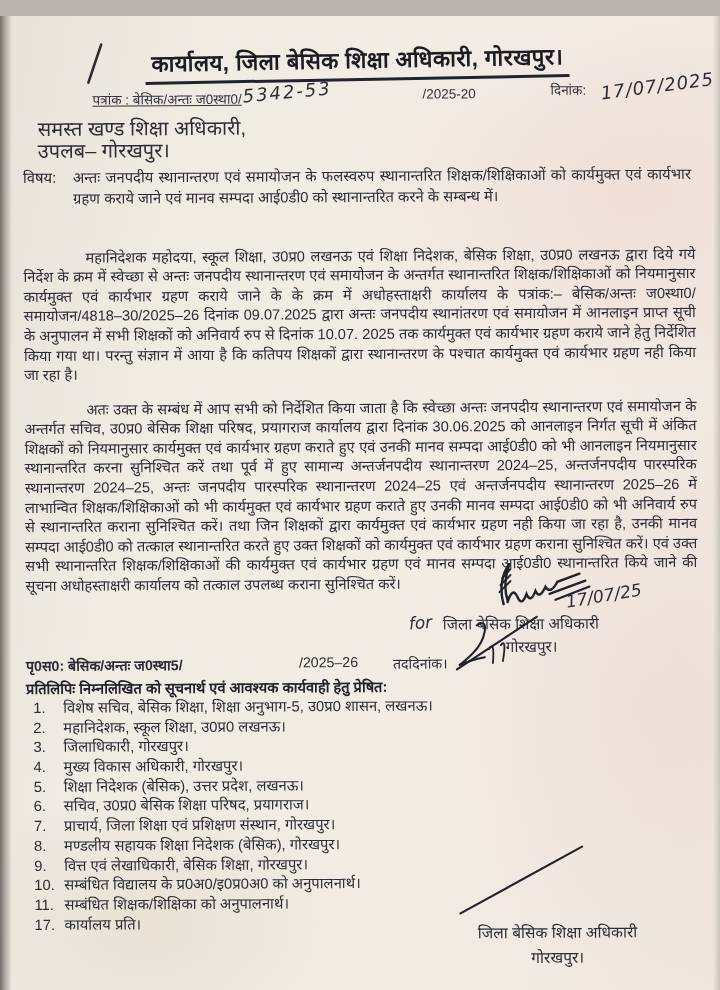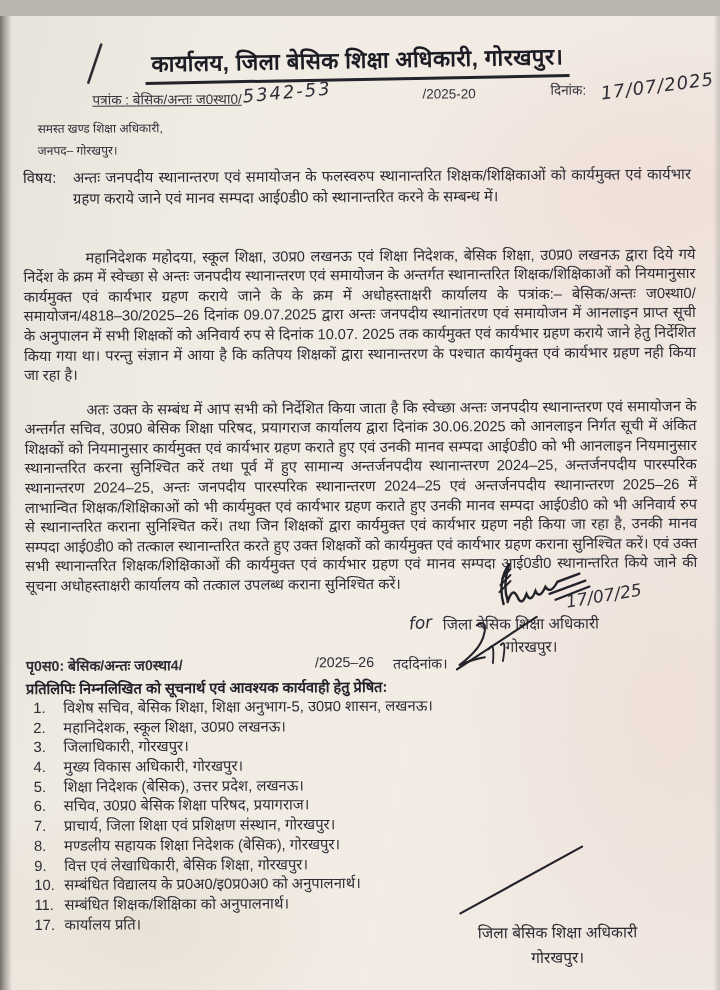--- a/index.html
+++ b/index.html
@@ -38,42 +38,42 @@
   .hand{
     font-family:"DejaVu Sans",sans-serif;font-style:italic;
     color:#2e2e36;
   }
   .ref-label{position:absolute;left:0;top:2px;text-decoration:underline;}
   .ref-num{left:150px;top:-6px;font-size:18px;transform:rotate(-5deg);letter-spacing:2px;}
   .ref-year{position:absolute;left:330px;top:0;}
   .ref-datelabel{position:absolute;left:458px;top:-5px;}
   .ref-dateval{left:508px;top:-10px;font-size:18px;transform:rotate(-7deg);letter-spacing:1px;}
 
-  .addressee{position:absolute;left:40px;top:100px;font-size:12px;line-height:22px;color:#2d2d35;}
+  .addressee{position:absolute;left:40px;top:100px;font-size:20px;line-height:22px;color:#2d2d35;}
 
   .subject{position:absolute;left:25px;top:150px;width:668px;display:flex;font-size:14.8px;line-height:21px;}
   .subject-label{font-weight:normal;flex:0 0 44px;color:#1f1f27;}
   .subject-text{flex:1;text-align:justify;padding-left:6px;}
 
   .para{position:absolute;left:25px;width:672px;font-size:14.6px;line-height:19.6px;
     text-align:justify;text-indent:62px;color:#2c2c34;}
   .para1{top:216px;}
   .para2{top:368px;}
 
   .sig-block{position:absolute;left:380px;top:545px;width:330px;}
   .sig-svg{position:absolute;left:95px;top:0;}
   .sig-date{position:absolute;left:185px;top:26px;font-size:17px;transform:rotate(-9deg);}
   .sig-for{position:absolute;left:28px;top:52px;font-size:17px;transform:rotate(-4deg);}
   .sig-office{position:absolute;left:62px;top:53px;font-size:15.2px;color:#2c2c34;}
   .sig-scribble{position:absolute;left:68px;top:55px;}
   .sig-city{position:absolute;left:125px;top:76px;font-size:15.2px;color:#2c2c34;}
 
   .endors{position:absolute;left:25px;top:638px;width:668px;font-size:14.2px;color:#2c2c34;}
   .endors .pusa{font-weight:bold;}
-  .endors-year{position:absolute;left:289px;top:0;}
+  .endors-year{position:absolute;left:273px;top:0;}
   .endors-date{position:absolute;left:367px;top:0;}
 
   .copyhead{position:absolute;left:25px;top:660px;font-size:14.6px;font-weight:bold;color:#22222a;}
 
   .copylist{position:absolute;left:32px;top:681px;width:640px;font-size:14.8px;color:#2c2c34;}
   .copyrow{display:flex;height:19.7px;line-height:19.7px;}
   .copynum{flex:0 0 30px;}
   .copytext{flex:1;}
 
   .footer-sig{position:absolute;left:420px;top:905px;width:270px;text-align:center;
@@ -105,21 +105,21 @@
     <div class="refline">
       <span class="ref-label">पत्रांक : बेसिक/अन्तः ज0स्था0/</span>
       <span class="hand ref-num">5342-53</span>
       <span class="ref-year">/2025-20</span>
       <span class="ref-datelabel">दिनांक:</span>
       <span class="hand ref-dateval">17/07/2025</span>
     </div>
 
     <div class="addressee">
       <div>समस्त खण्ड शिक्षा अधिकारी,</div>
-      <div>जनपद– गोरखपुर।</div>
+      <div>उपलब– गोरखपुर।</div>
     </div>
 
     <div class="subject">
       <span class="subject-label">विषय:</span>
       <span class="subject-text">अन्तः जनपदीय स्थानान्तरण एवं समायोजन के फलस्वरुप स्थानान्तरित शिक्षक/शिक्षिकाओं को कार्यमुक्त एवं कार्यभार ग्रहण कराये जाने एवं मानव सम्पदा आई0डी0 को स्थानान्तरित करने के सम्बन्ध में।</span>
     </div>
 
     <p class="para para1">महानिदेशक महोदया, स्कूल शिक्षा, उ0प्र0 लखनऊ एवं शिक्षा निदेशक, बेसिक शिक्षा, उ0प्र0 लखनऊ द्वारा दिये गये निर्देश के क्रम में स्वेच्छा से अन्तः जनपदीय स्थानान्तरण एवं समायोजन के अन्तर्गत स्थानान्तरित शिक्षक/शिक्षिकाओं को नियमानुसार कार्यमुक्त एवं कार्यभार ग्रहण कराये जाने के के क्रम में अधोहस्ताक्षरी कार्यालय के पत्रांक:– बेसिक/अन्तः ज0स्था0/समायोजन/4818–30/2025–26 दिनांक 09.07.2025 द्वारा अन्तः जनपदीय स्थानांतरण एवं समायोजन में आनलाइन प्राप्त सूची के अनुपालन में सभी शिक्षकों को अनिवार्य रुप से दिनांक 10.07. 2025 तक कार्यमुक्त एवं कार्यभार ग्रहण कराये जाने हेतु निर्देशित किया गया था। परन्तु संज्ञान में आया है कि कतिपय शिक्षकों द्वारा स्थानान्तरण के पश्चात कार्यमुक्त एवं कार्यभार ग्रहण नही किया जा रहा है।</p>
     <p class="para para2">अतः उक्त के सम्बंध में आप सभी को निर्देशित किया जाता है कि स्वेच्छा अन्तः जनपदीय स्थानान्तरण एवं समायोजन के अन्तर्गत सचिव, उ0प्र0 बेसिक शिक्षा परिषद, प्रयागराज कार्यालय द्वारा दिनांक 30.06.2025 को आनलाइन निर्गत सूची में अंकित शिक्षकों को नियमानुसार कार्यमुक्त एवं कार्यभार ग्रहण कराते हुए एवं उनकी मानव सम्पदा आई0डी0 को भी आनलाइन नियमानुसार स्थानान्तरित करना सुनिश्चित करें तथा पूर्व में हुए सामान्य अन्तर्जनपदीय स्थानान्तरण 2024–25, अन्तर्जनपदीय पारस्परिक स्थानान्तरण 2024–25, अन्तः जनपदीय पारस्परिक स्थानान्तरण 2024–25 एवं अन्तर्जनपदीय स्थानान्तरण 2025–26 में लाभान्वित शिक्षक/शिक्षिकाओं को भी कार्यमुक्त एवं कार्यभार ग्रहण कराते हुए उनकी मानव सम्पदा आई0डी0 को भी अनिवार्य रुप से स्थानान्तरित कराना सुनिश्चित करें। तथा जिन शिक्षकों द्वारा कार्यमुक्त एवं कार्यभार ग्रहण नही किया जा रहा है, उनकी मानव सम्पदा आई0डी0 को तत्काल स्थानान्तरित करते हुए उक्त शिक्षकों को कार्यमुक्त एवं कार्यभार ग्रहण कराना सुनिश्चित करें। एवं उक्त सभी स्थानान्तरित शिक्षक/शिक्षिकाओं की कार्यमुक्त एवं कार्यभार ग्रहण एवं मानव सम्पदा आई0डी0 स्थानान्तरित किये जाने की सूचना अधोहस्ताक्षरी कार्यालय को तत्काल उपलब्ध कराना सुनिश्चित करें।</p>
 
@@ -139,21 +139,21 @@
         <svg width="95" height="58" viewBox="0 0 95 58">
           <path d="M88,2 L8,54" stroke="#22222a" stroke-width="2.2" fill="none" stroke-linecap="round"></path>
           <path d="M28,10 q10,-6 8,6 q-2,12 -12,22 q-8,8 -14,12 q14,-6 26,-8" stroke="#22222a" stroke-width="2" fill="none" stroke-linecap="round"></path>
           <path d="M40,34 q6,-10 4,14 M52,30 q6,-8 2,16" stroke="#22222a" stroke-width="1.8" fill="none" stroke-linecap="round"></path>
         </svg>
       </div>
       <span class="sig-city">गोरखपुर।</span>
     </div>
 
     <div class="endors">
-      <span class="pusa">पृ0स0: बेसिक/अन्तः ज0स्था4/</span>
+      <span class="pusa">पृ0स0: बेसिक/अन्तः ज0स्था5/</span>
       <span class="endors-year">/2025–26</span>
       <span class="endors-date">तददिनांक।</span>
     </div>
 
     <div class="copyhead">प्रतिलिपिः निम्नलिखित को सूचनार्थ एवं आवश्यक कार्यवाही हेतु प्रेषित:</div>
 
     <div class="copylist">
       <div class="copyrow">
           <span class="copynum">1.</span>
           <span class="copytext">विशेष सचिव, बेसिक शिक्षा, शिक्षा अनुभाग-5, उ0प्र0 शासन, लखनऊ।</span>

